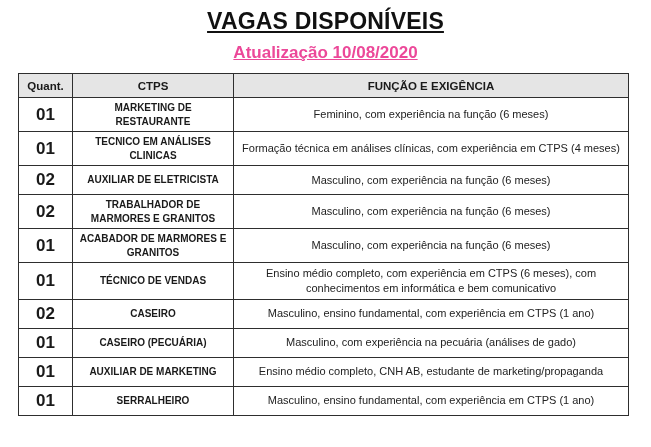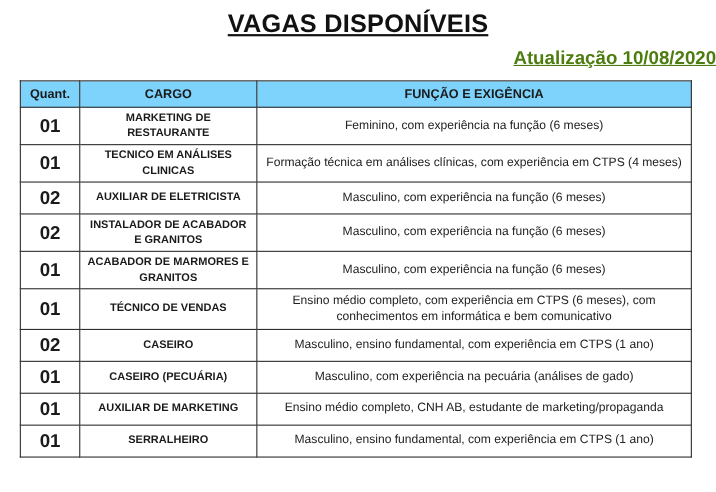--- a/index.html
+++ b/index.html
@@ -18,42 +18,42 @@
   }
   .page-title {
     text-align: center;
     font-size: 23px;
     font-weight: bold;
     letter-spacing: 0.2px;
     text-decoration: underline;
     color: #111;
   }
   .page-subtitle {
-    text-align: right;
+    text-align: center;
     font-size: 17px;
     font-weight: bold;
     text-decoration: underline;
     margin-top: 8px;
-    color: #4d7c0f;
+    color: #ec4899;
   }
   table.vacancies {
     border-collapse: collapse;
     margin: 10px auto 0 18px;
     width: 610px;
     table-layout: fixed;
   }
   table.vacancies th,
   table.vacancies td {
     border: 1.5px solid #2e2e2e;
     text-align: center;
     vertical-align: middle;
     padding: 3px 5px;
   }
   table.vacancies th {
-    background: #7dd3fc;
+    background: #e5e5e5;
     font-size: 11.5px;
     font-weight: bold;
     height: 24px;
   }
   col.c-quant { width: 54px; }
   col.c-cargo { width: 161px; }
   col.c-funcao { width: 395px; }
   td.quant {
     font-size: 17px;
     font-weight: bold;
@@ -82,21 +82,21 @@
 
   <table class="vacancies">
     <colgroup>
       <col class="c-quant">
       <col class="c-cargo">
       <col class="c-funcao">
     </colgroup>
     <thead>
       <tr>
         <th>Quant.</th>
-        <th>CARGO</th>
+        <th>CTPS</th>
         <th>FUNÇÃO E EXIGÊNCIA</th>
       </tr>
     </thead>
     <tbody>
     <tr>
       <td class="quant">01</td>
       <td class="cargo">MARKETING DE RESTAURANTE</td>
       <td class="funcao">Feminino, com experiência na função (6 meses)</td>
     </tr>
 
@@ -107,21 +107,21 @@
     </tr>
 
     <tr>
       <td class="quant">02</td>
       <td class="cargo">AUXILIAR DE ELETRICISTA</td>
       <td class="funcao">Masculino, com experiência na função (6 meses)</td>
     </tr>
 
     <tr>
       <td class="quant">02</td>
-      <td class="cargo">INSTALADOR DE ACABADOR E GRANITOS</td>
+      <td class="cargo">TRABALHADOR DE MARMORES E GRANITOS</td>
       <td class="funcao">Masculino, com experiência na função (6 meses)</td>
     </tr>
 
     <tr>
       <td class="quant">01</td>
       <td class="cargo">ACABADOR DE MARMORES E GRANITOS</td>
       <td class="funcao">Masculino, com experiência na função (6 meses)</td>
     </tr>
 
     <tr>

